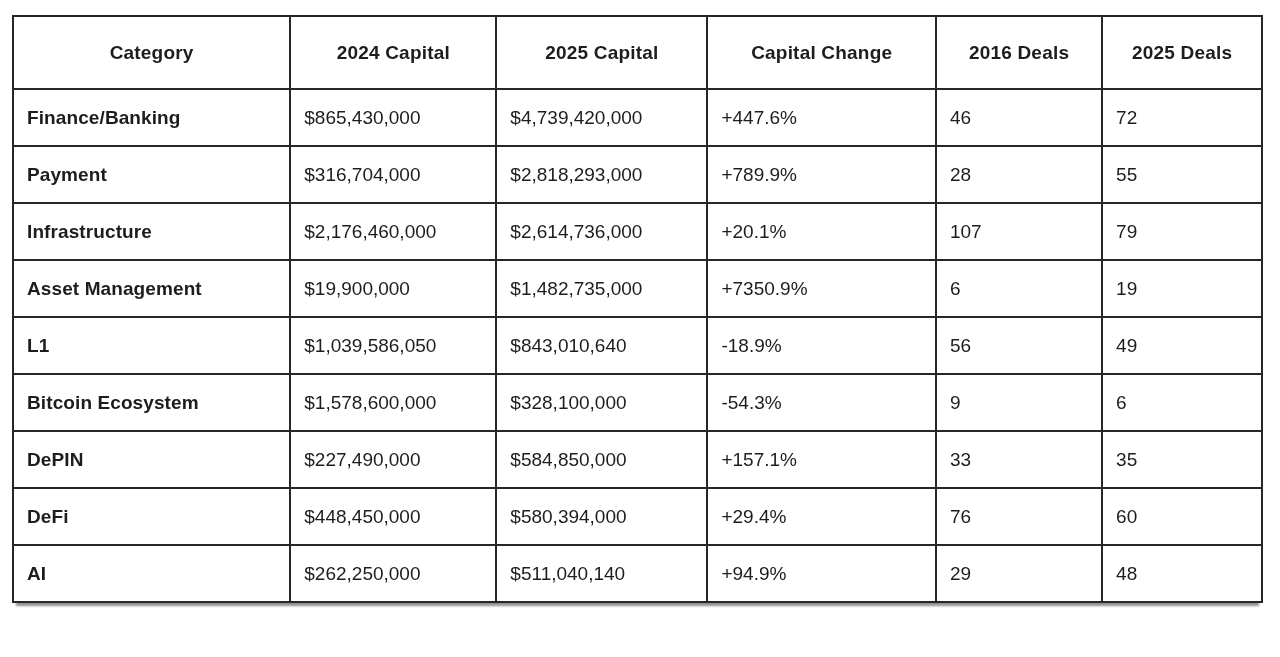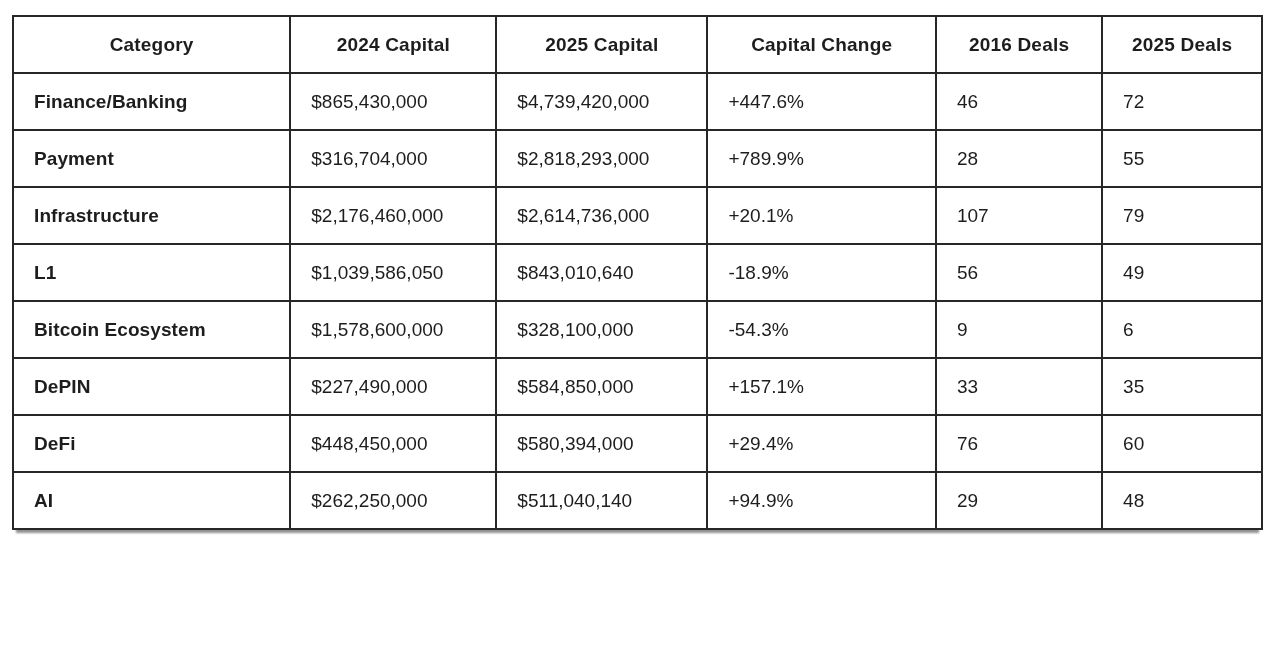--- a/index.html
+++ b/index.html
@@ -30,27 +30,27 @@
     color: #1d1d1d;
     white-space: nowrap;
     overflow: hidden;
     background: #ffffff;
   }
   th {
     font-size: 19px;
     font-weight: 700;
     text-align: center;
     letter-spacing: 0.2px;
-    padding: 0 6px;
+    padding: 8px 6px;
   }
   td {
     font-size: 19px;
     font-weight: 400;
     text-align: left;
-    padding: 0 10px 0 20px;
+    padding: 0 10px 0 13px;
   }
   td.cat {
     font-weight: 700;
     letter-spacing: 0.1px;
   }
 </style>
 </head>
 <body>
 
 <div class="table-wrap">
@@ -92,20 +92,28 @@
       </tr>
       <tr>
         <td class="cat">Infrastructure</td>
         <td>$2,176,460,000</td>
         <td>$2,614,736,000</td>
         <td>+20.1%</td>
         <td>107</td>
         <td>79</td>
       </tr>
       <tr>
+        <td class="cat">Asset Management</td>
+        <td>$19,900,000</td>
+        <td>$1,482,735,000</td>
+        <td>+7350.9%</td>
+        <td>6</td>
+        <td>19</td>
+      </tr>
+      <tr>
         <td class="cat">L1</td>
         <td>$1,039,586,050</td>
         <td>$843,010,640</td>
         <td>-18.9%</td>
         <td>56</td>
         <td>49</td>
       </tr>
       <tr>
         <td class="cat">Bitcoin Ecosystem</td>
         <td>$1,578,600,000</td>

